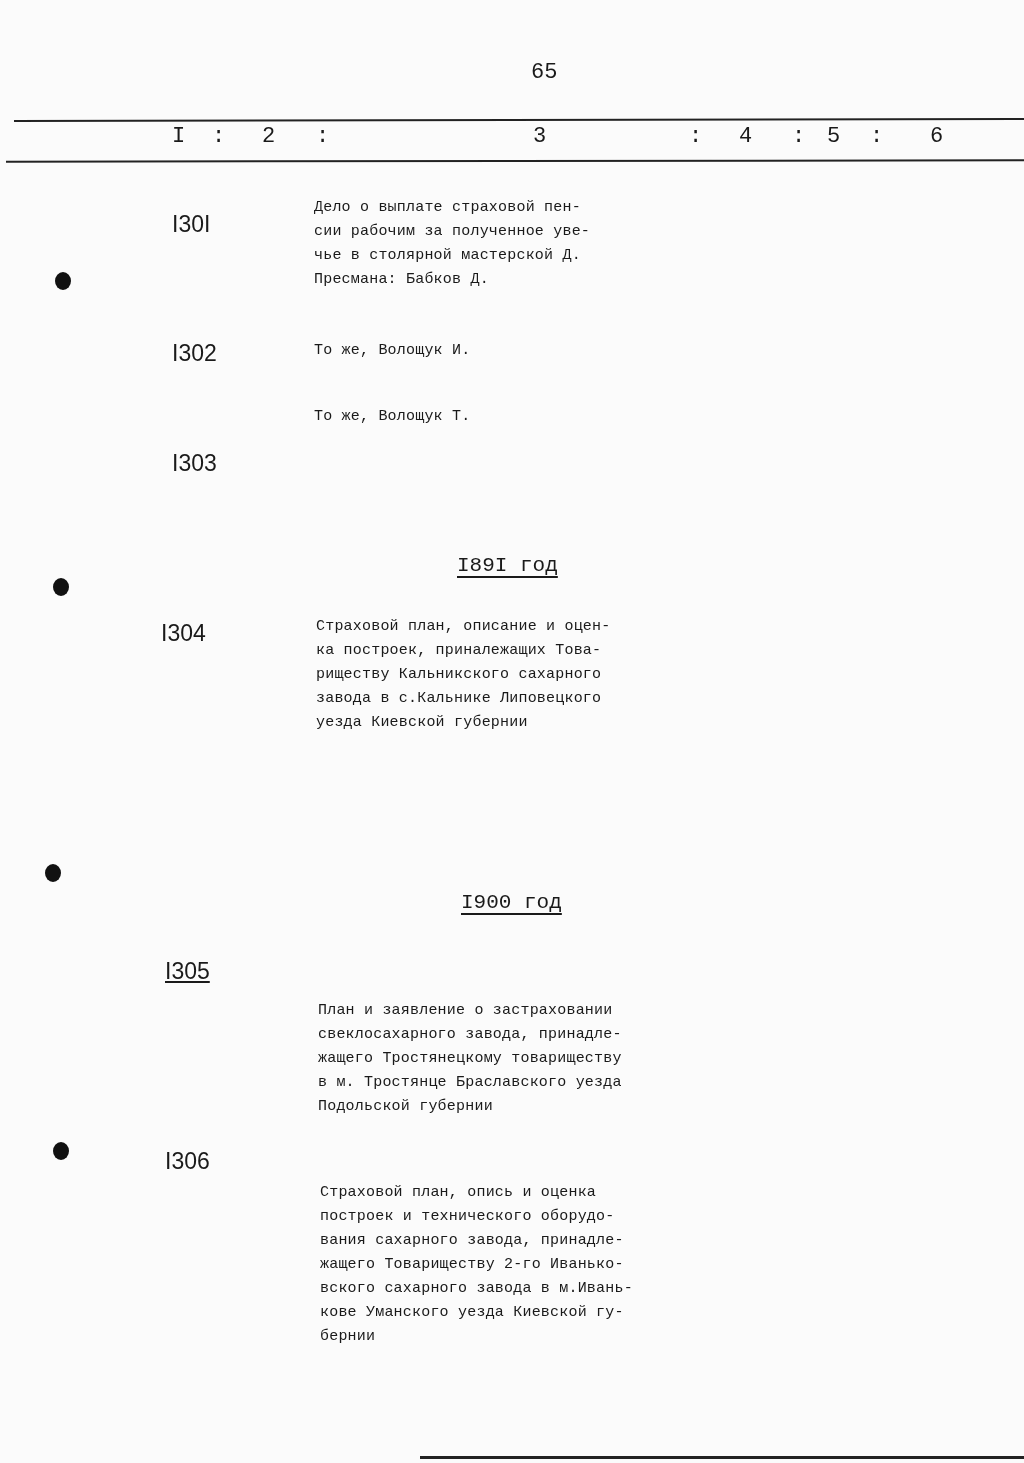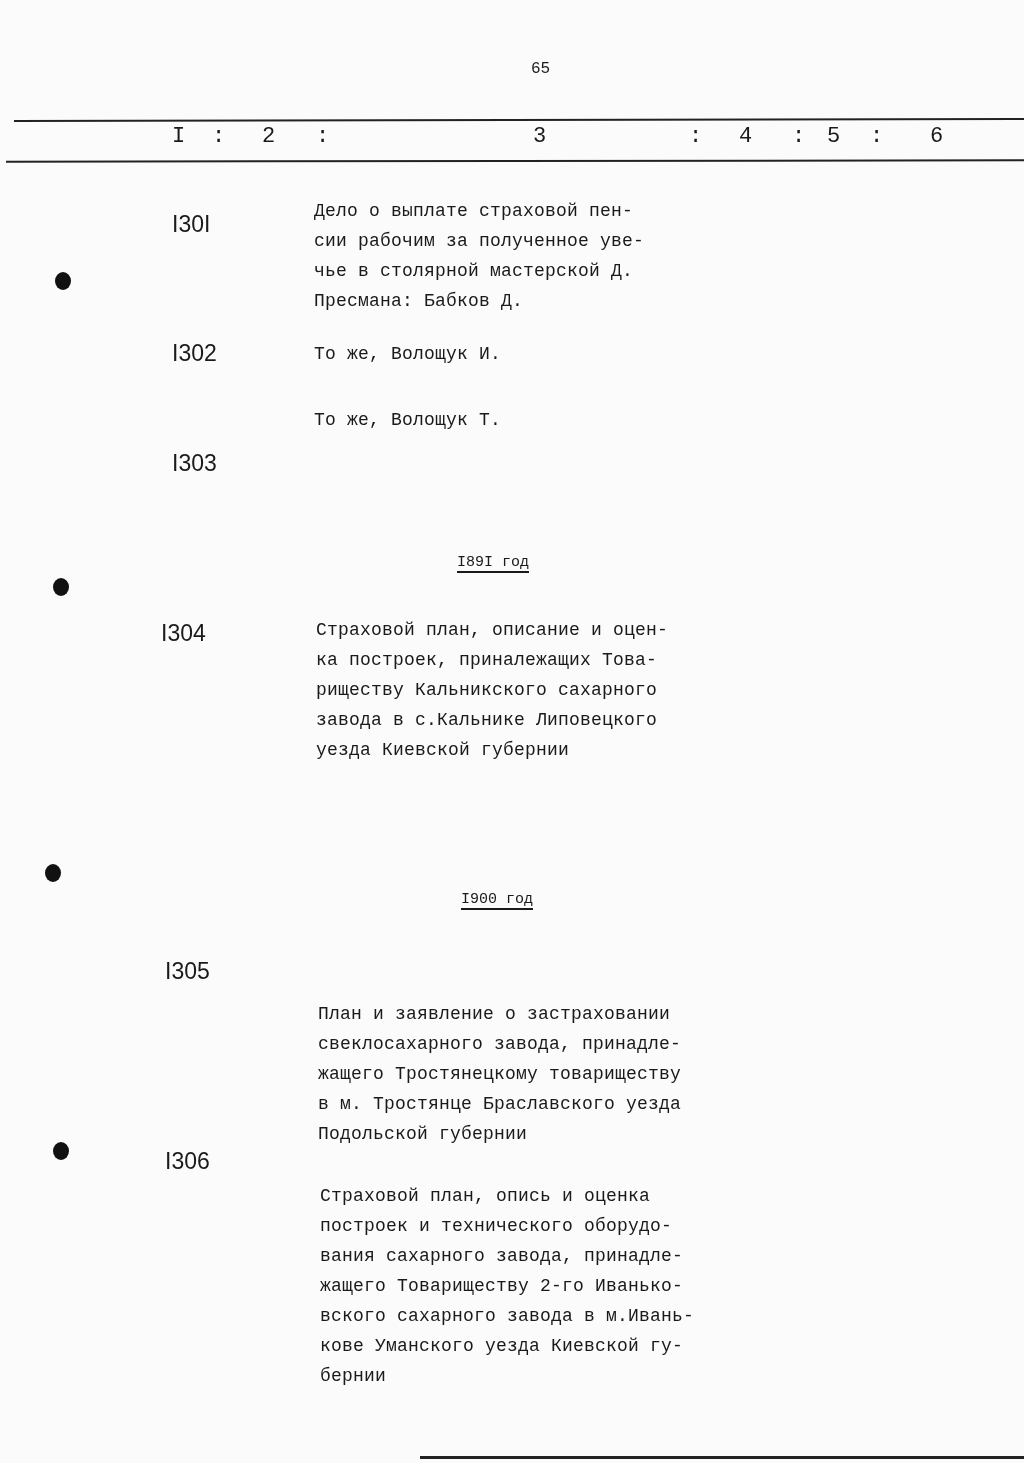--- a/index.html
+++ b/index.html
@@ -1,26 +1,26 @@
 <!DOCTYPE html>
 <html><head>
 <meta charset="utf-8">
 <style>
   html, body { margin:0; padding:0; }
   body { width:1024px; height:1463px; background:#fbfbfb; position:relative; overflow:hidden;
          font-family:"Liberation Mono","DejaVu Sans Mono", monospace; color:#1a1a1a; }
   .abs { position:absolute; }
-  .page-num { left:531px; top:60px; font-size:16px; }
+  .page-num { left:531px; top:60px; font-size:22px; }
   .rule { height:2px; background:#222; }
   .rule-top { left:14px; top:119px; width:1010px; transform:rotate(-0.12deg); }
   .rule-bot { left:6px; top:160px; width:1018px; transform:rotate(-0.08deg); }
   .col-head { top:124px; font-size:22px; }
   .num { font-size:23px; font-family:"Liberation Sans Narrow","Liberation Sans", sans-serif; letter-spacing:0px; }
-  .text { font-size:18px; line-height:30px; white-space:pre; letter-spacing:0.2px; }
-  .year { font-size:15px; text-decoration:underline; text-underline-offset:5px; text-decoration-thickness:2px; }
+  .text { font-size:15px; line-height:24px; white-space:pre; letter-spacing:0.2px; }
+  .year { font-size:21px; text-decoration:underline; text-underline-offset:5px; text-decoration-thickness:2px; }
   .hole { width:16px; height:18px; background:#111; border-radius:50%; }
   .bottom-rule { left:420px; top:1456px; width:604px; height:3px; background:#222; }
 </style>
 </head>
 <body>
 
 <div class="abs page-num">65</div>
 
 <div class="abs rule rule-top"></div>
 <div id="col-heads">
@@ -59,21 +59,21 @@
 
 <div class="abs num" style="left:161px;top:620px;">I304</div>
 <div class="abs text" style="left:316px;top:615px;">Страховой план, описание и оцен-
 ка построек, приналежащих Това-
 риществу Кальникского сахарного
 завода в с.Кальнике Липовецкого
 уезда Киевской губернии</div>
 
 <div class="abs year" style="left:461px;top:891px;">I900 год</div>
 
-<div class="abs num" style="left:165px;top:958px;">I305</div>
+<div class="abs num" style="left:165px;top:958px;text-decoration:underline;">I305</div>
 <div class="abs text" style="left:318px;top:999px;">План и заявление о застраховании
 свеклосахарного завода, принадле-
 жащего Тростянецкому товариществу
 в м. Тростянце Браславского уезда
 Подольской губернии</div>
 
 <div class="abs num" style="left:165px;top:1148px;">I306</div>
 <div class="abs text" style="left:320px;top:1141px;margin-top:40px;">Страховой план, опись и оценка
 построек и технического оборудо-
 вания сахарного завода, принадле-

